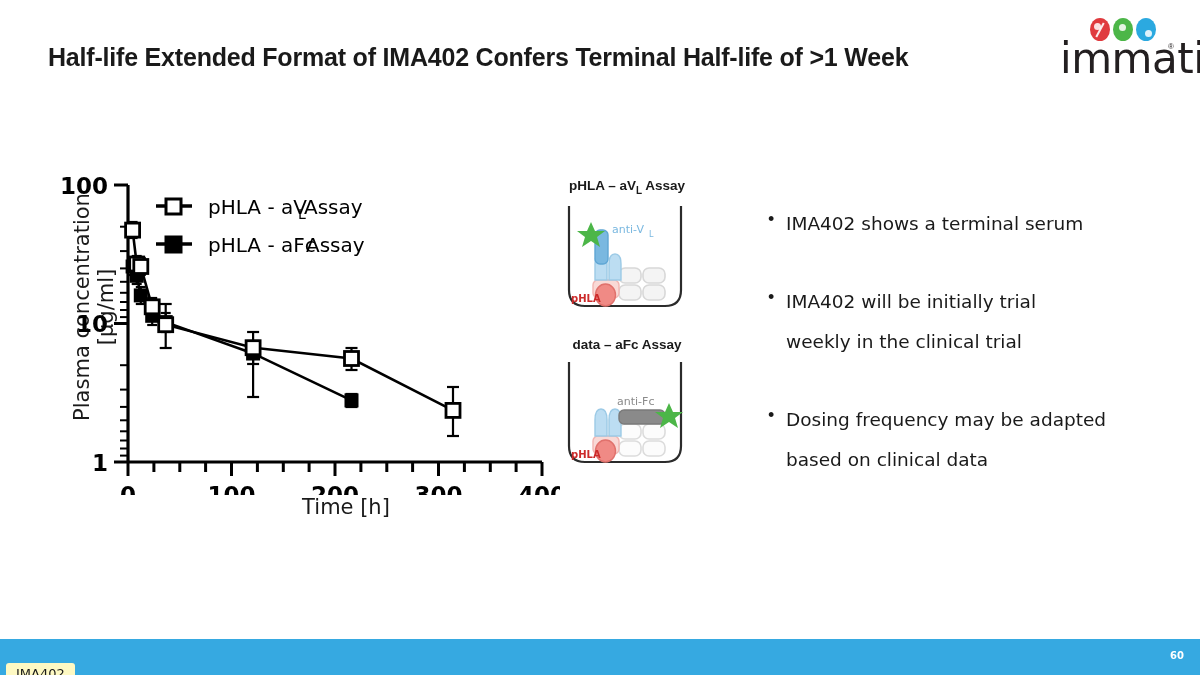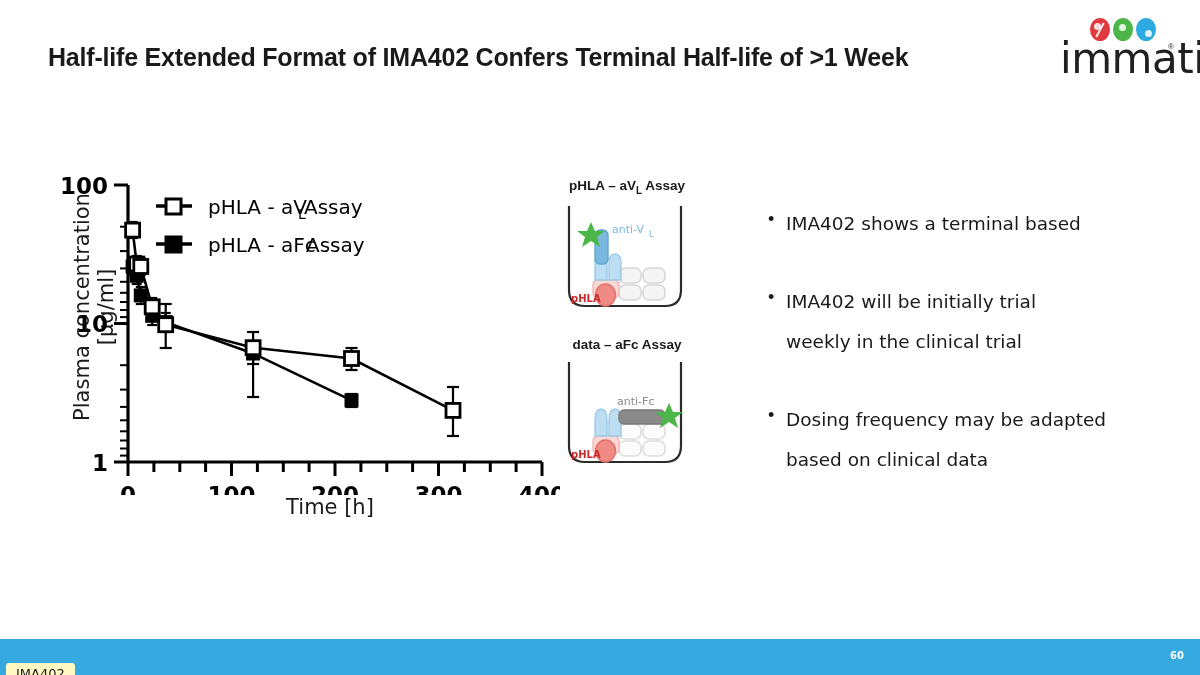--- a/index.html
+++ b/index.html
@@ -107,21 +107,21 @@
     top: 118px;
     width: 300px;
     text-align: center;
     transform: rotate(-90deg);
     font-size: 21px;
     color: #1a1a1a;
     font-family: "DejaVu Sans", sans-serif;
   }
   #x-axis-title {
     position: absolute;
-    left: 70px;
+    left: 86px;
     top: 330px;
     width: 440px;
     text-align: center;
     font-size: 21px;
     color: #1a1a1a;
     font-family: "DejaVu Sans", sans-serif;
   }
   #chart-svg { position: absolute; left: 0; top: 0; }
 
   .tick-text {
@@ -453,21 +453,21 @@
       <polygon points="114,45 118,54 128,54 120,60 123,70 114,64 105,70 108,60 100,54 110,54" fill="#4cb648"></polygon>
       <text x="62" y="47" font-family="DejaVu Sans, sans-serif" font-size="11" fill="#8a8a8a">anti-Fc</text>
       <text x="16" y="100" font-family="DejaVu Sans, sans-serif" font-size="10" font-weight="bold" fill="#cc2a2a">pHLA</text>
     </svg>
   </div>
 
   <div id="bullets">
     <div class="bullet-row">
       <div class="bullet-dot">•</div>
       <div class="bullet-text">
-        <div>IMA402 shows a terminal based</div>
+        <div>IMA402 shows a terminal serum</div>
       </div>
     </div>
     <div class="bullet-row">
       <div class="bullet-dot">•</div>
       <div class="bullet-text">
         <div>IMA402 will be initially trial</div>
         <div>weekly in the clinical trial</div>
       </div>
     </div>
     <div class="bullet-row">

